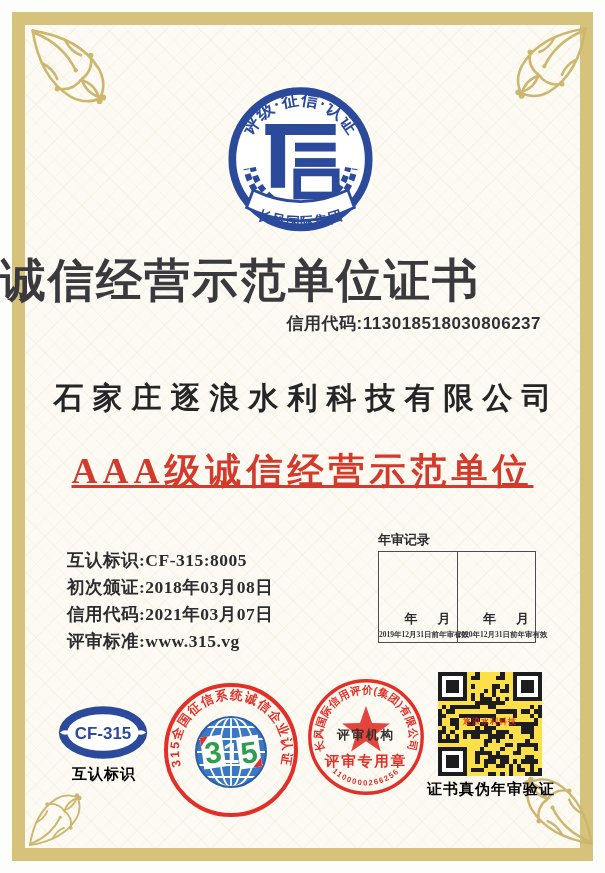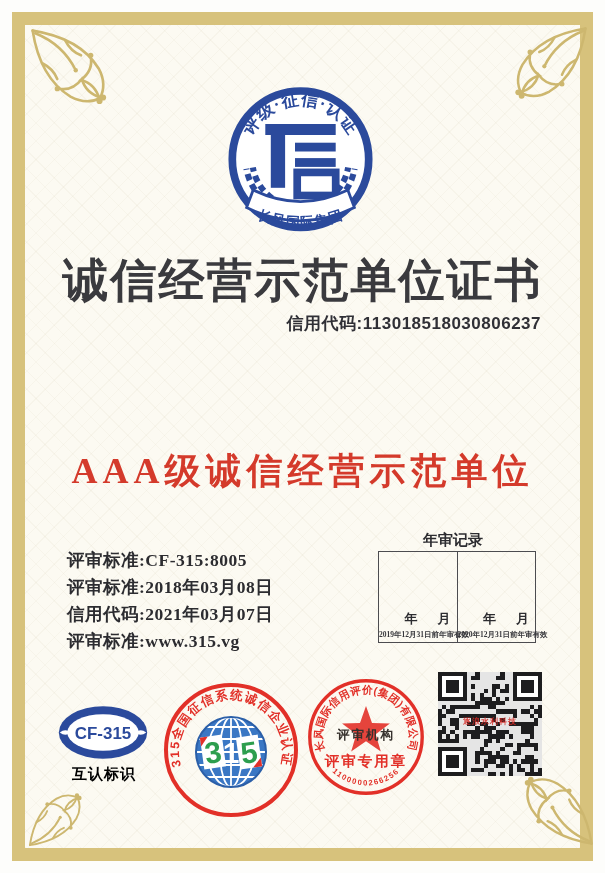--- a/index.html
+++ b/index.html
@@ -6,41 +6,41 @@
   body{width:605px;height:873px;background:#fdfdfb;font-family:"Liberation Sans",sans-serif;}
   .page{position:relative;width:605px;height:873px;overflow:hidden;background:#fdfdfb;}
   .gold-band{position:absolute;left:12px;top:12px;right:12px;bottom:12px;background:#d7c27c;}
   .inner{position:absolute;left:25px;top:25px;right:25px;bottom:25px;
     background:
       repeating-linear-gradient(45deg, rgba(205,195,165,.10) 0 1px, transparent 1px 13px),
       repeating-linear-gradient(-45deg, rgba(205,195,165,.10) 0 1px, transparent 1px 13px),
       #fcfaf2;}
   .corner{position:absolute;pointer-events:none;}
   .abs{position:absolute;}
-  .title{left:0;right:0;top:250px;text-align:center;font-size:46px;font-weight:800;
+  .title{left:0;right:0;top:250px;font-size:46px;font-weight:800;
     color:#3a3a3e;letter-spacing:2px;font-family:"Liberation Sans",sans-serif;}
   .credit{top:312px;right:64px;font-size:17px;font-weight:700;color:#303036;letter-spacing:.5px;text-align:right;}
   .company{left:0;right:0;top:378px;text-align:center;font-size:30px;font-weight:800;
     color:#252528;letter-spacing:9px;text-indent:9px;}
   .award{left:0;right:0;top:447px;text-align:center;font-size:36px;font-weight:700;
-    color:#d43a2b;letter-spacing:5px;font-family:"Liberation Serif",serif;}
+    color:#d43a2b;letter-spacing:5px;font-family:"Liberation Serif",serif;text-decoration:underline;}
   .details{left:67px;top:547px;font-family:"Liberation Serif",serif;font-size:17.5px;
     font-weight:700;color:#2c2c30;line-height:27px;letter-spacing:.5px;}
-  .ar-label{left:378px;top:531px;font-family:"Liberation Serif",serif;font-size:15px;font-weight:700;color:#2c2c30;margin-left:45px;}
+  .ar-label{left:378px;top:531px;font-family:"Liberation Serif",serif;font-size:13px;font-weight:700;color:#2c2c30;}
   .ar-table{left:378px;top:551px;width:158px;height:92px;display:flex;border:1.5px solid #4c4c50;box-sizing:border-box;}
   .ar-cell{flex:1;position:relative;box-sizing:border-box;}
   .ar-cell + .ar-cell{border-left:1.5px solid #4c4c50;}
   .ar-ym{position:absolute;left:0;right:6px;bottom:14px;display:flex;justify-content:flex-end;gap:20px;
     font-family:"Liberation Serif",serif;font-size:13px;font-weight:700;color:#2c2c30;}
   .ar-note{position:absolute;left:0;right:0;bottom:2px;text-align:center;
     font-family:"Liberation Serif",serif;font-size:7.5px;font-weight:700;color:#38383c;white-space:nowrap;}
   .caption{font-family:"Liberation Serif",serif;font-weight:700;color:#000000;text-align:center;}
   .cap-cf{left:58px;width:92px;top:765px;font-size:15px;letter-spacing:1px;}
   .cap-qr{left:408px;width:166px;top:780px;font-size:15px;letter-spacing:1px;}
-  .qr-wrap{left:438px;top:672px;width:104px;height:104px;background:#e5e5e5;}
+  .qr-wrap{left:438px;top:672px;width:104px;height:104px;background:#fde047;}
   .qr-overlay{position:absolute;left:0;right:0;top:44px;text-align:center;font-size:8px;
     color:rgba(215,40,35,.85);font-weight:700;letter-spacing:1px;}
   svg text{font-family:"Liberation Sans",sans-serif;}
 </style>
 </head>
 <body>
 
 <div class="page">
 
   <svg width="0" height="0" style="position:absolute" aria-hidden="true">
@@ -104,25 +104,26 @@
     </g>
 
     <path d="M26,116 Q75,140 124,116 L118,100 Q75,121 32,100 Z" fill="#ffffff" stroke="#2b4a9c" stroke-width="2.5"></path>
     <text font-size="12.5" font-weight="bold" fill="#2b4a9c" letter-spacing="1">
       <textPath href="#ribbonText" startOffset="50%" text-anchor="middle">长风国际集团</textPath>
     </text>
   </svg>
 
   <div class="abs title">诚信经营示范单位证书</div>
   <div class="abs credit">信用代码:113018518030806237</div>
+  <div class="abs company">石家庄逐浪水利科技有限公司</div>
   <div class="abs award">AAA级诚信经营示范单位</div>
 
   <div class="abs details">
-    <div>评审标准:CF-315:8005</div>
-    <div>评审标准:2018年03月08日</div>
+    <div>互认标识:CF-315:8005</div>
+    <div>初次颁证:2018年03月08日</div>
     <div>信用代码:2021年03月07日</div>
     <div>评审标准:www.315.vg</div>
   </div>
 
   <div class="abs ar-label">年审记录</div>
   <div class="abs ar-table">
     <div class="ar-cell">
       <div class="ar-ym">
         <span>年</span>
         <span>月</span>
@@ -406,14 +407,15 @@
           <rect x="74.88" y="0.00" width="29.12" height="29.12"></rect>
           <rect fill="#ffffff" x="79.04" y="4.16" width="20.80" height="20.80"></rect>
           <rect x="83.20" y="8.32" width="12.48" height="12.48"></rect>
           <rect x="0.00" y="74.88" width="29.12" height="29.12"></rect>
           <rect fill="#ffffff" x="4.16" y="79.04" width="20.80" height="20.80"></rect>
           <rect x="8.32" y="83.20" width="12.48" height="12.48"></rect>
         </g>
     </svg>
     <div class="qr-overlay">逐浪水利科技</div>
   </div>
+  <div class="abs caption cap-qr">证书真伪年审验证</div>
 
 </div>
 
 </body></html>

